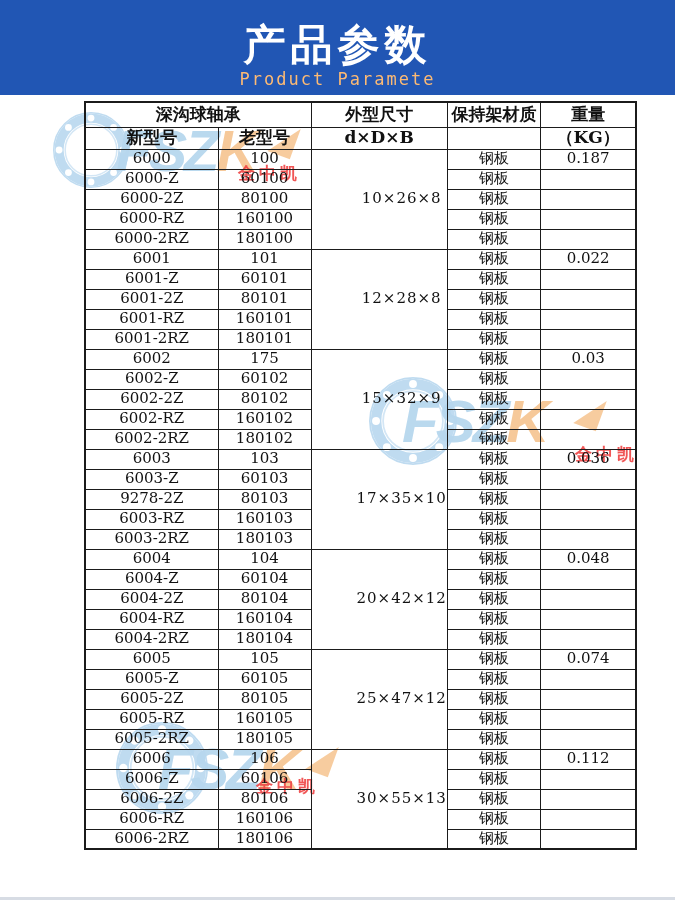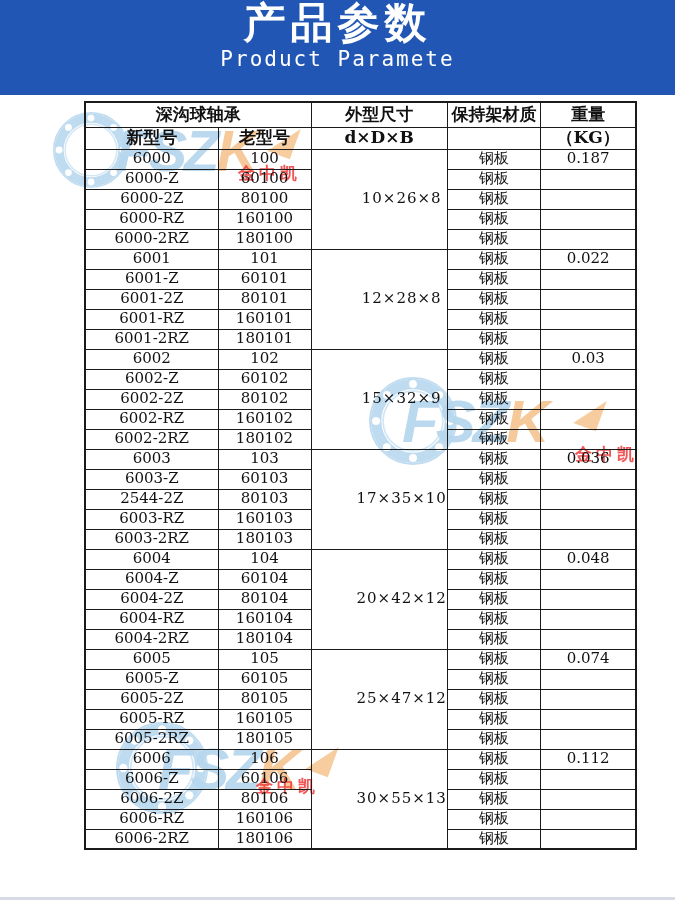--- a/index.html
+++ b/index.html
@@ -8,26 +8,26 @@
     background:#ffffff; overflow:hidden;
     font-family:"DejaVu Serif","Liberation Serif",serif; color:#111;
   }
 
   
   .banner {
     position:absolute; left:0; top:0; width:675px; height:95px;
     background:#2156b4; text-align:center; z-index:3;
   }
   .banner-title {
-    margin:0; padding-top:0; font-size:42px; line-height:46px;
+    margin:0; padding-top:22px; font-size:42px; line-height:46px;
     font-weight:bold; color:#ffffff; letter-spacing:5px;
     font-family:"Liberation Sans",sans-serif;
   }
   .banner-sub {
-    margin:1px 0 0 0; font-size:21px; color:#ffffff; letter-spacing:2px;
+    margin:1px 0 0 0; font-size:17px; color:#fdba74; letter-spacing:2px;
     font-family:"DejaVu Sans Mono","Liberation Mono",monospace;
   }
 
   
   .wm-layer { position:absolute; inset:0; z-index:0; pointer-events:none; }
   .wm-ring { position:absolute; opacity:.9; }
   .wm-text {
     position:absolute; font-family:"Liberation Sans",sans-serif;
     font-style:italic; font-weight:bold; color:#b7d7ee;
     letter-spacing:-3px; line-height:1; white-space:nowrap; opacity:.95;
@@ -232,21 +232,21 @@
           <td class="wt-cell"></td>
         </tr>
         <tr>
           <td>6001-2RZ</td>
           <td>180101</td>
           <td class="mat-cell">钢板</td>
           <td class="wt-cell"></td>
         </tr>
         <tr>
           <td>6002</td>
-          <td>102</td>
+          <td>175</td>
           <td class="dims-cell" rowspan="5">15×32×9</td>
           <td class="mat-cell">钢板</td>
           <td class="wt-cell">0.03</td>
         </tr>
         <tr>
           <td>6002-Z</td>
           <td>60102</td>
           <td class="mat-cell">钢板</td>
           <td class="wt-cell"></td>
         </tr>
@@ -275,21 +275,21 @@
           <td class="mat-cell">钢板</td>
           <td class="wt-cell">0.036</td>
         </tr>
         <tr>
           <td>6003-Z</td>
           <td>60103</td>
           <td class="mat-cell">钢板</td>
           <td class="wt-cell"></td>
         </tr>
         <tr>
-          <td>2544-2Z</td>
+          <td>9278-2Z</td>
           <td>80103</td>
           <td class="mat-cell">钢板</td>
           <td class="wt-cell"></td>
         </tr>
         <tr>
           <td>6003-RZ</td>
           <td>160103</td>
           <td class="mat-cell">钢板</td>
           <td class="wt-cell"></td>
         </tr>

